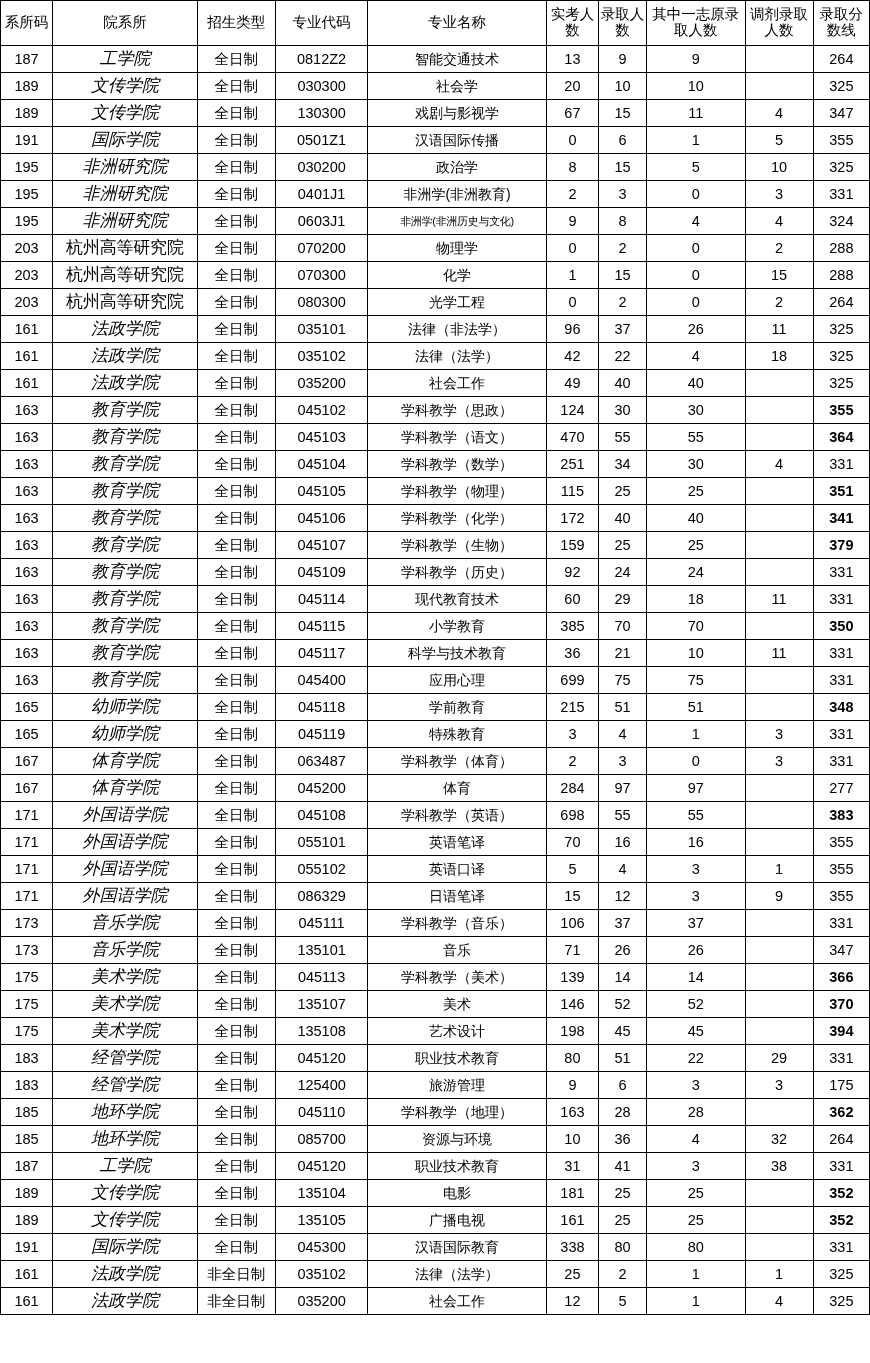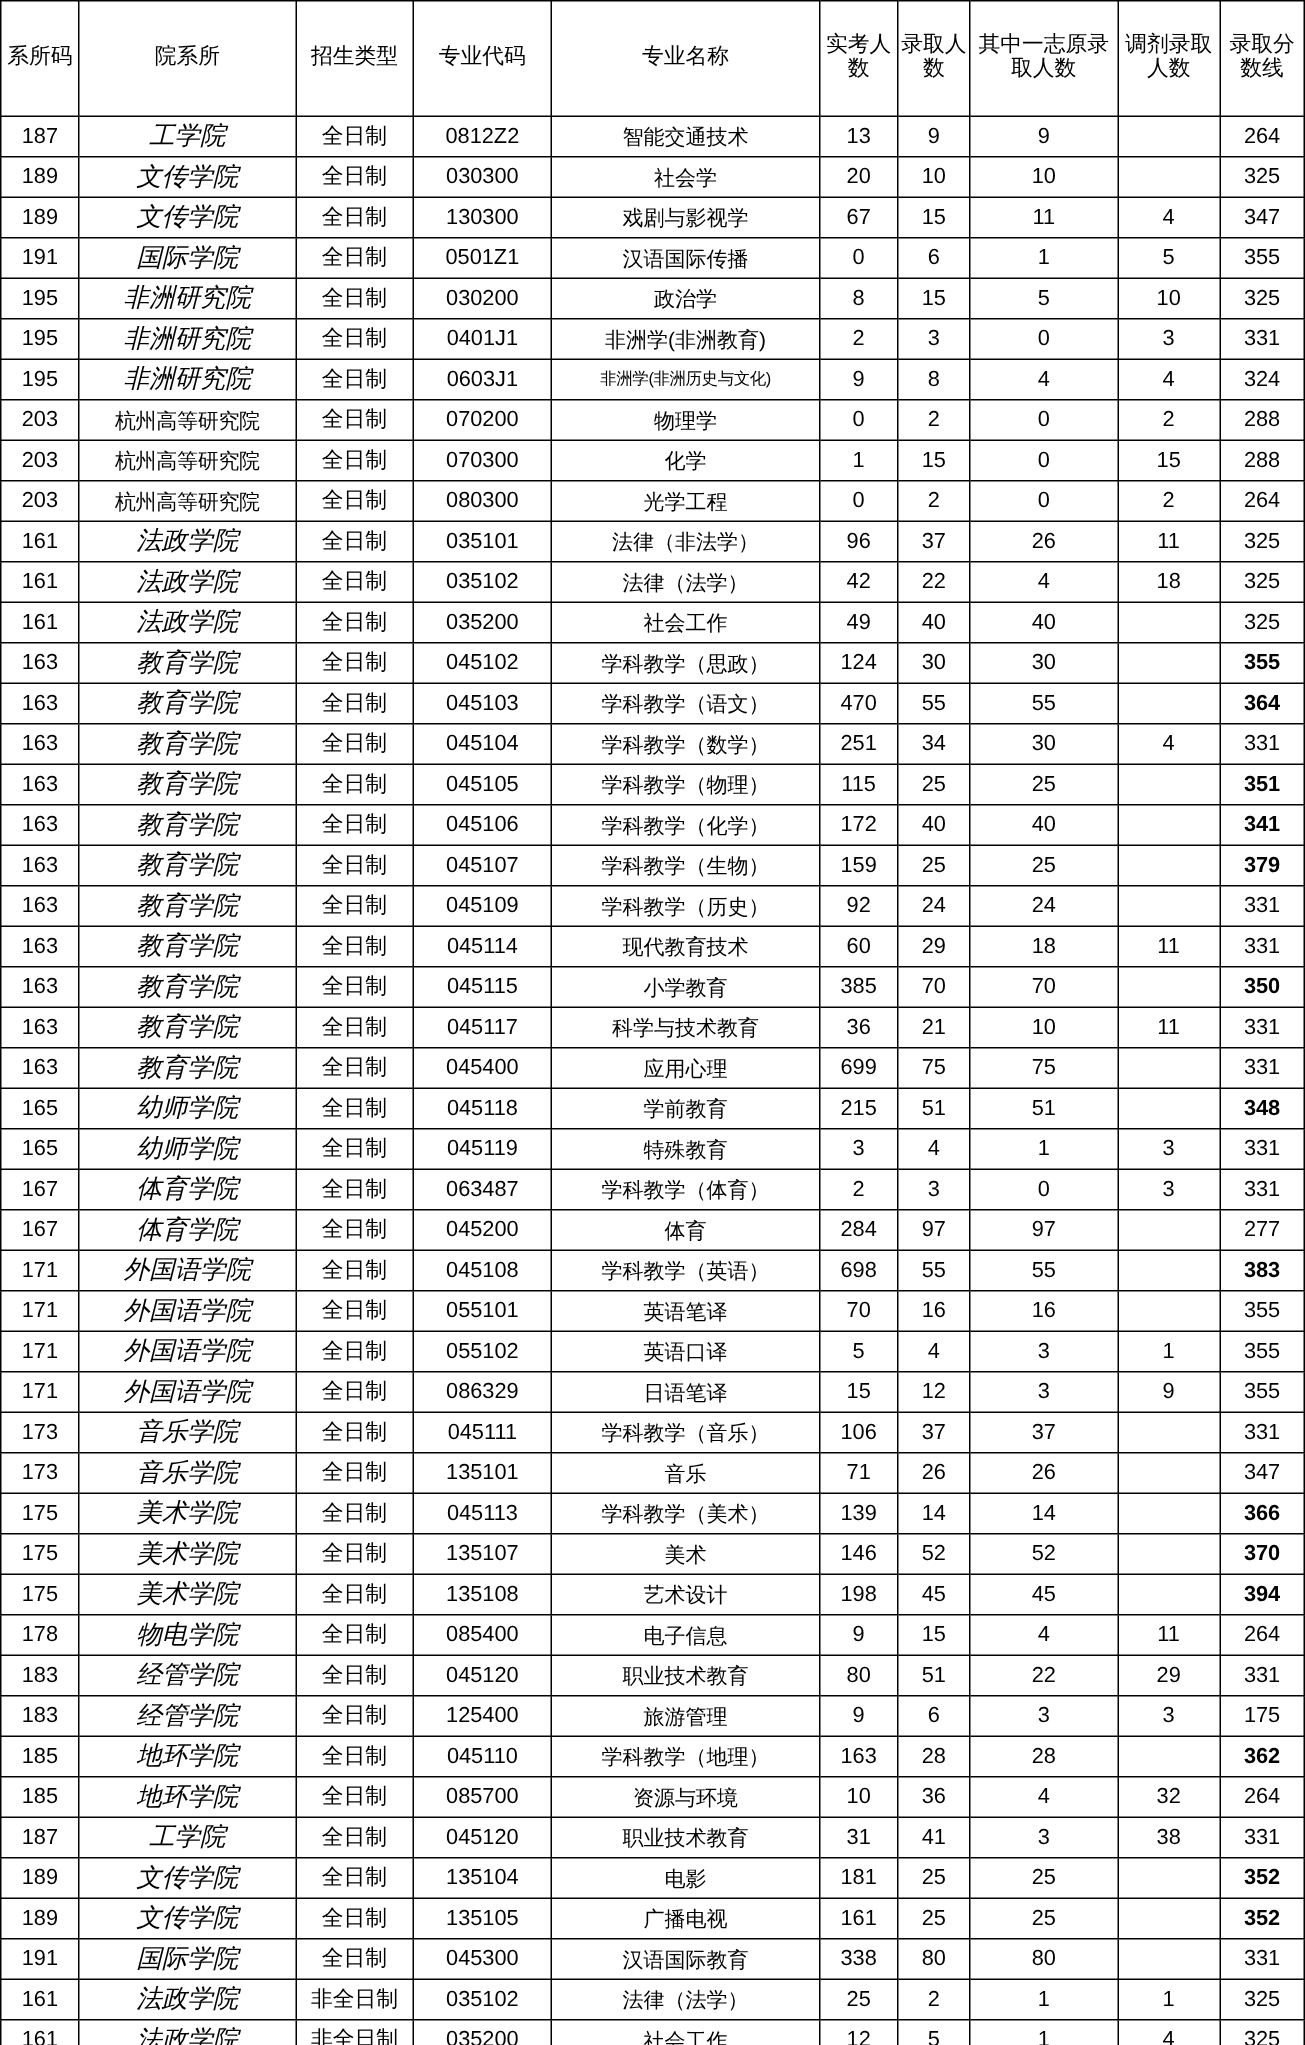--- a/index.html
+++ b/index.html
@@ -25,42 +25,42 @@
     vertical-align: middle;
     padding: 0;
     height: 26px;
     line-height: 1.15;
     overflow: hidden;
     white-space: nowrap;
   }
   #admissions-table thead th {
     font-weight: normal;
     height: 44px;
-    padding: 16px 1px;
+    padding: 0 1px;
   }
   .hdr-wrap {
     display: block;
     white-space: normal;
     line-height: 1.1;
   }
   
   col.c-code      { width: 52px; }
   col.c-dept      { width: 144px; }
   col.c-type      { width: 78px; }
   col.c-major-code{ width: 92px; }
   col.c-major-name{ width: 178px; }
   col.c-actual    { width: 52px; }
   col.c-admitted  { width: 48px; }
   col.c-first     { width: 98px; }
   col.c-adjust    { width: 68px; }
   col.c-score     { width: 56px; }
 
   td.dept { font-size: 17px; font-style: italic; }
   td.major-name { font-size: 14px; }
-  td.small-dept { font-size: 14px; letter-spacing: -0.2px; margin-top: 16px; }
+  td.small-dept { font-size: 17px; letter-spacing: -0.2px; margin-top: 16px; }
   td.small-name { font-size: 11px; letter-spacing: -0.3px; }
   td.score-bold { font-weight: bold; }
 </style>
 </head>
 <body>
 
 <table id="admissions-table">
   <colgroup>
     <col class="c-code">
       <col class="c-dept">
@@ -546,32 +546,20 @@
         <td>全日制</td>
         <td>135108</td>
         <td class="major-name">艺术设计</td>
         <td>198</td>
         <td>45</td>
         <td>45</td>
         <td></td>
         <td class="score-bold">394</td>
       </tr>
       <tr>
-        <td>178</td>
-        <td class="dept">物电学院</td>
-        <td>全日制</td>
-        <td>085400</td>
-        <td class="major-name">电子信息</td>
-        <td>9</td>
-        <td>15</td>
-        <td>4</td>
-        <td>11</td>
-        <td>264</td>
-      </tr>
-      <tr>
         <td>183</td>
         <td class="dept">经管学院</td>
         <td>全日制</td>
         <td>045120</td>
         <td class="major-name">职业技术教育</td>
         <td>80</td>
         <td>51</td>
         <td>22</td>
         <td>29</td>
         <td>331</td>

